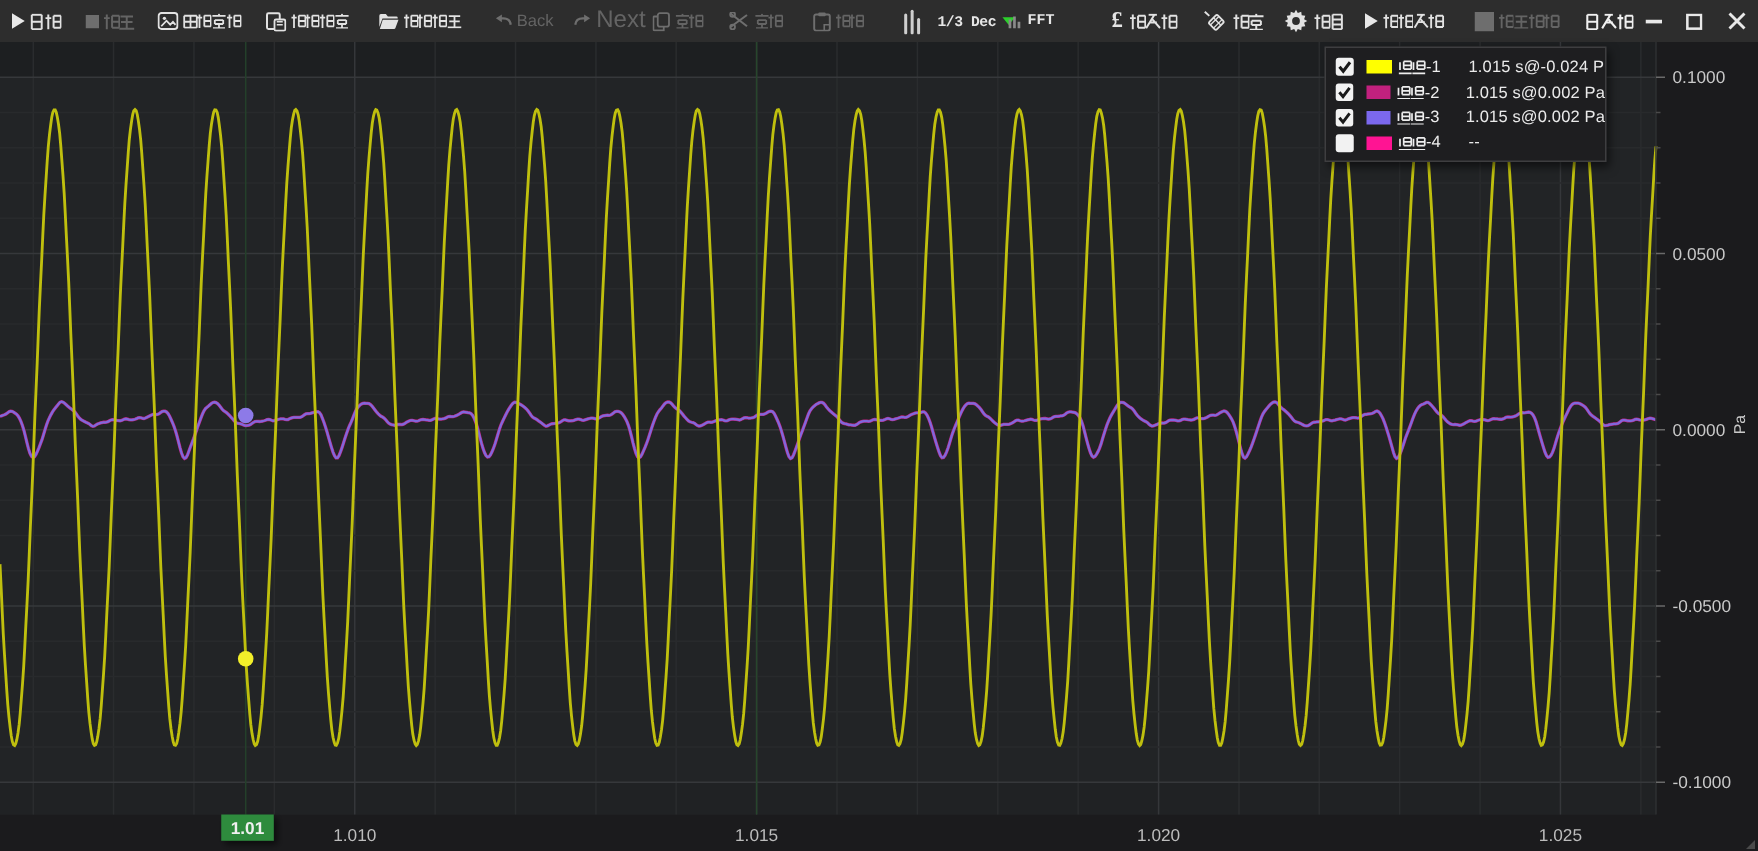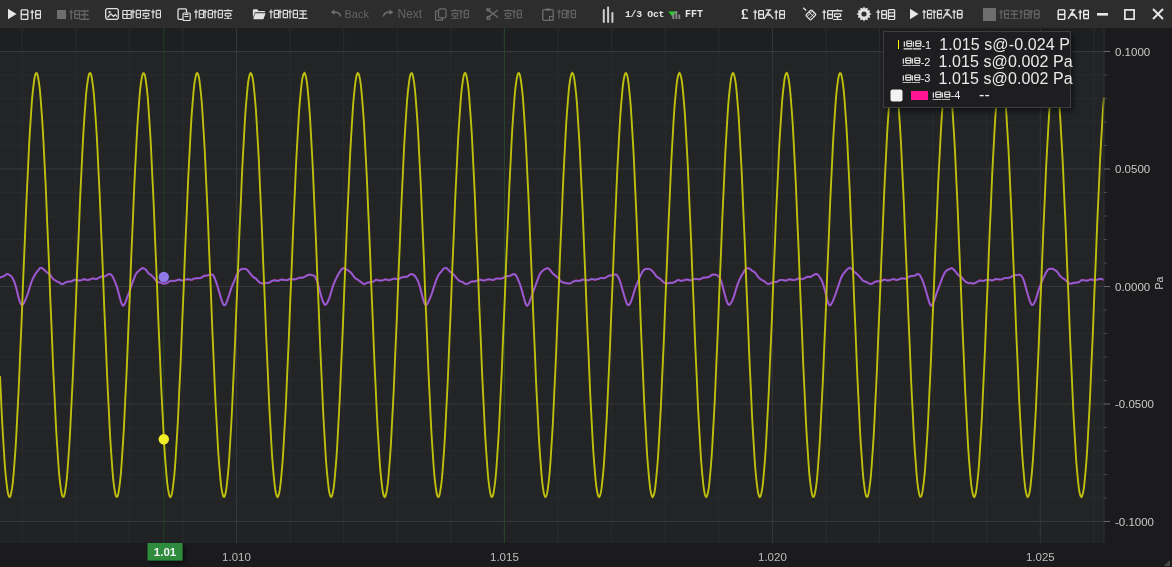--- a/index.html
+++ b/index.html
@@ -4,21 +4,21 @@
 html,body{width:1172px;height:567px;overflow:hidden;background:#1b1b1d;font-family:"Liberation Sans",sans-serif}
 #tbar{position:absolute;left:0;top:0;width:1172px;height:28px;background:#2d2d2d}
 .ti{position:absolute;top:0;height:28px;display:flex;align-items:center}
 .ti svg.g{display:block}
 .sp8{display:inline-block;width:2.5px}.sp7{display:inline-block;width:3.5px}.sp6{display:inline-block;width:4px}.sp4{display:inline-block;width:1.5px}
 #legend{position:absolute;left:883px;top:31px;width:188px;height:77px;background:#1e1e20;border:1px solid #3e3e40;box-shadow:2px 3px 6px rgba(0,0,0,.55);padding:4.5px 0 0 6px}
 .lr{display:flex;align-items:center;height:16.8px}
 .sw{width:17px;height:9px;margin-left:8px}
 .ln{margin-left:4px;display:flex;align-items:center;width:39px}
 .ntx{color:#eee;font-size:11px}
-.lv{color:#eaeaea;font-size:16px;letter-spacing:0.1px;margin-left:8px;white-space:nowrap}
+.lv{color:#eaeaea;font-size:11px;letter-spacing:0.1px;margin-left:8px;white-space:nowrap}
 </style></head><body>
 <svg width="1172" height="539" viewBox="0 28 1172 539" style="position:absolute;left:0;top:28px">
 <rect x="0" y="28" width="1172" height="539" fill="#1b1b1d"></rect>
 <rect x="0" y="28" width="1104" height="515" fill="#222426"></rect>
 <rect x="0" y="28" width="1104" height="23.5" fill="#1d1f21"></rect>
 <rect x="0" y="521.5" width="1104" height="21.5" fill="#202224"></rect>
 <line x1="22.2" y1="28" x2="22.2" y2="543" stroke="#2a2c2e" stroke-width="1"></line>
 <line x1="75.7" y1="28" x2="75.7" y2="543" stroke="#2a2c2e" stroke-width="1"></line>
 <line x1="129.3" y1="28" x2="129.3" y2="543" stroke="#2a2c2e" stroke-width="1"></line>
 <line x1="182.9" y1="28" x2="182.9" y2="543" stroke="#2a2c2e" stroke-width="1"></line>
@@ -199,21 +199,21 @@
       </svg>
       <span class="sp4"></span>
       <span style="color:#646464;font-size:11px">Back</span>
     </div>
 <div class="ti" style="left:381px">
       <svg width="15" height="10" viewBox="0 0 15 10">
         <path d="M2.5,7.5 Q3,3.2 7.5,3.2 L10.6,3.2" fill="none" stroke="#6e6e6e" stroke-width="1.5"></path>
         <path d="M8.4,0.6 L12.4,3.2 L8.4,5.8 Z" fill="#6e6e6e"></path>
       </svg>
       <span class="sp4"></span>
-      <span style="color:#646464;font-size:12px">Next</span>
+      <span style="color:#646464;font-size:16px">Next</span>
     </div>
 <div class="ti" style="left:435px">
       <svg width="12" height="13" viewBox="0 0 12 13">
         <rect x="3.5" y="0.8" width="7.5" height="9" rx="1.5" fill="none" stroke="#6e6e6e" stroke-width="1.2"></rect>
         <path d="M3.5,3 L1,3 Q0.6,3 0.6,3.6 L0.6,11.6 Q0.6,12.2 1.2,12.2 L7.5,12.2 L7.5,9.8" fill="none" stroke="#6e6e6e" stroke-width="1.2"></path>
       </svg>
       <span class="sp8"></span>
       <svg class="g" width="10" height="10" viewBox="0 0 10 10" style="margin:0 -0.2px 0 0">
         <path d="M0.6,1.6L9.4,1.6M5,0.2L5,1.6M2.2,4.4L7.8,4.4M2.2,4.4L2.2,7M7.8,4.4L7.8,7M2.2,7L7.8,7M5,7L5,9.8M1,9.8L9,9.8" stroke="#646464" stroke-width="1.2" fill="none"></path>
       </svg>
@@ -250,21 +250,21 @@
       </svg>
     </div>
 <div class="ti" style="left:602px">
       <svg width="12" height="17" viewBox="0 0 12 17">
         <rect x="0.8" y="3" width="2" height="14" rx="1" fill="#cfcfcf"></rect>
         <rect x="5.1" y="0.5" width="2" height="16.5" rx="1" fill="#cfcfcf"></rect>
         <rect x="9.4" y="6" width="2" height="11" rx="1" fill="#cfcfcf"></rect>
       </svg>
     </div>
 <div class="ti" style="left:625px">
-      <span style="color:#e6e6e6;font-size:9.8px;font-family:&quot;Liberation Mono&quot;,monospace;font-weight:bold;letter-spacing:-0.3px">1/3 Oct</span>
+      <span style="color:#e6e6e6;font-size:9.8px;font-family:&quot;Liberation Mono&quot;,monospace;font-weight:bold;letter-spacing:-0.3px">1/3 Dec</span>
       <span class="sp7"></span>
       <svg width="9" height="6" viewBox="0 0 9 6">
         <path d="M0.3,0.5 L8.7,0.5 L4.5,5.7 Z" fill="#2bd12b"></path>
       </svg>
     </div>
 <div class="ti" style="left:672px">
       <svg width="9" height="9" viewBox="0 0 9 9">
         <rect x="0.4" y="3" width="1.8" height="6" fill="#8a8a8a"></rect>
         <rect x="3.4" y="1" width="1.8" height="8" fill="#8a8a8a"></rect>
         <rect x="6.4" y="4.5" width="1.8" height="4.5" fill="#8a8a8a"></rect>

